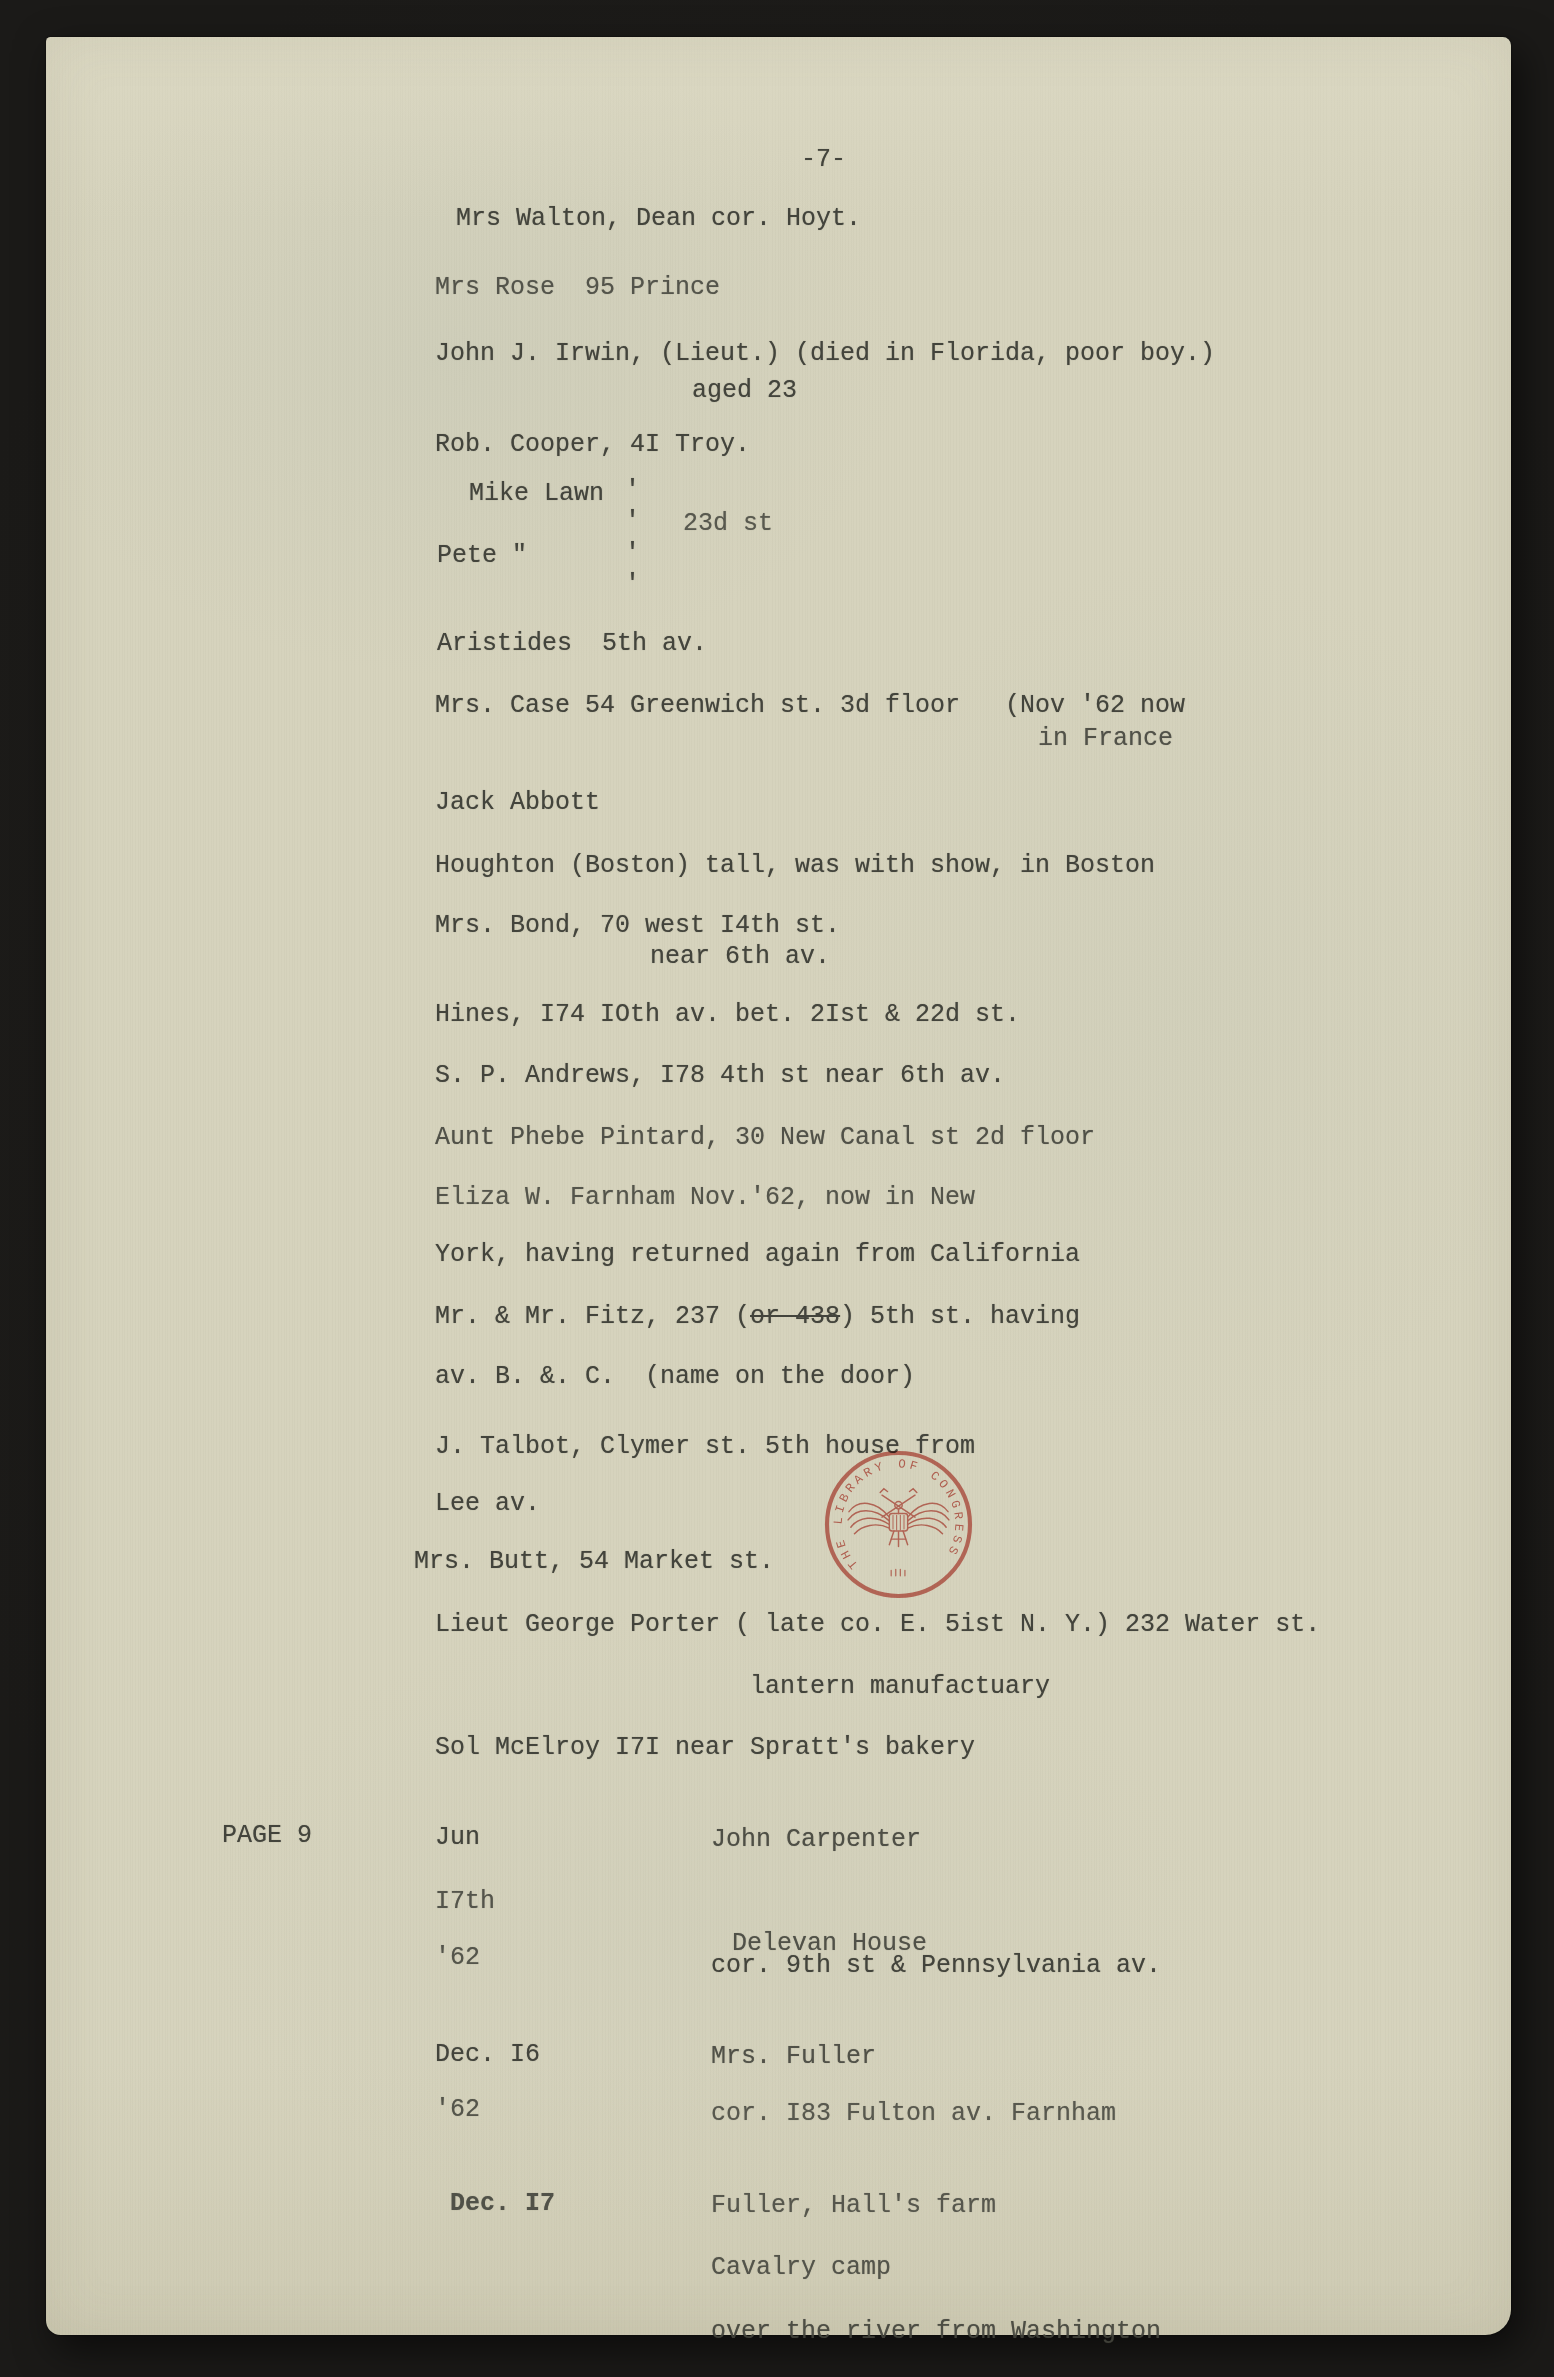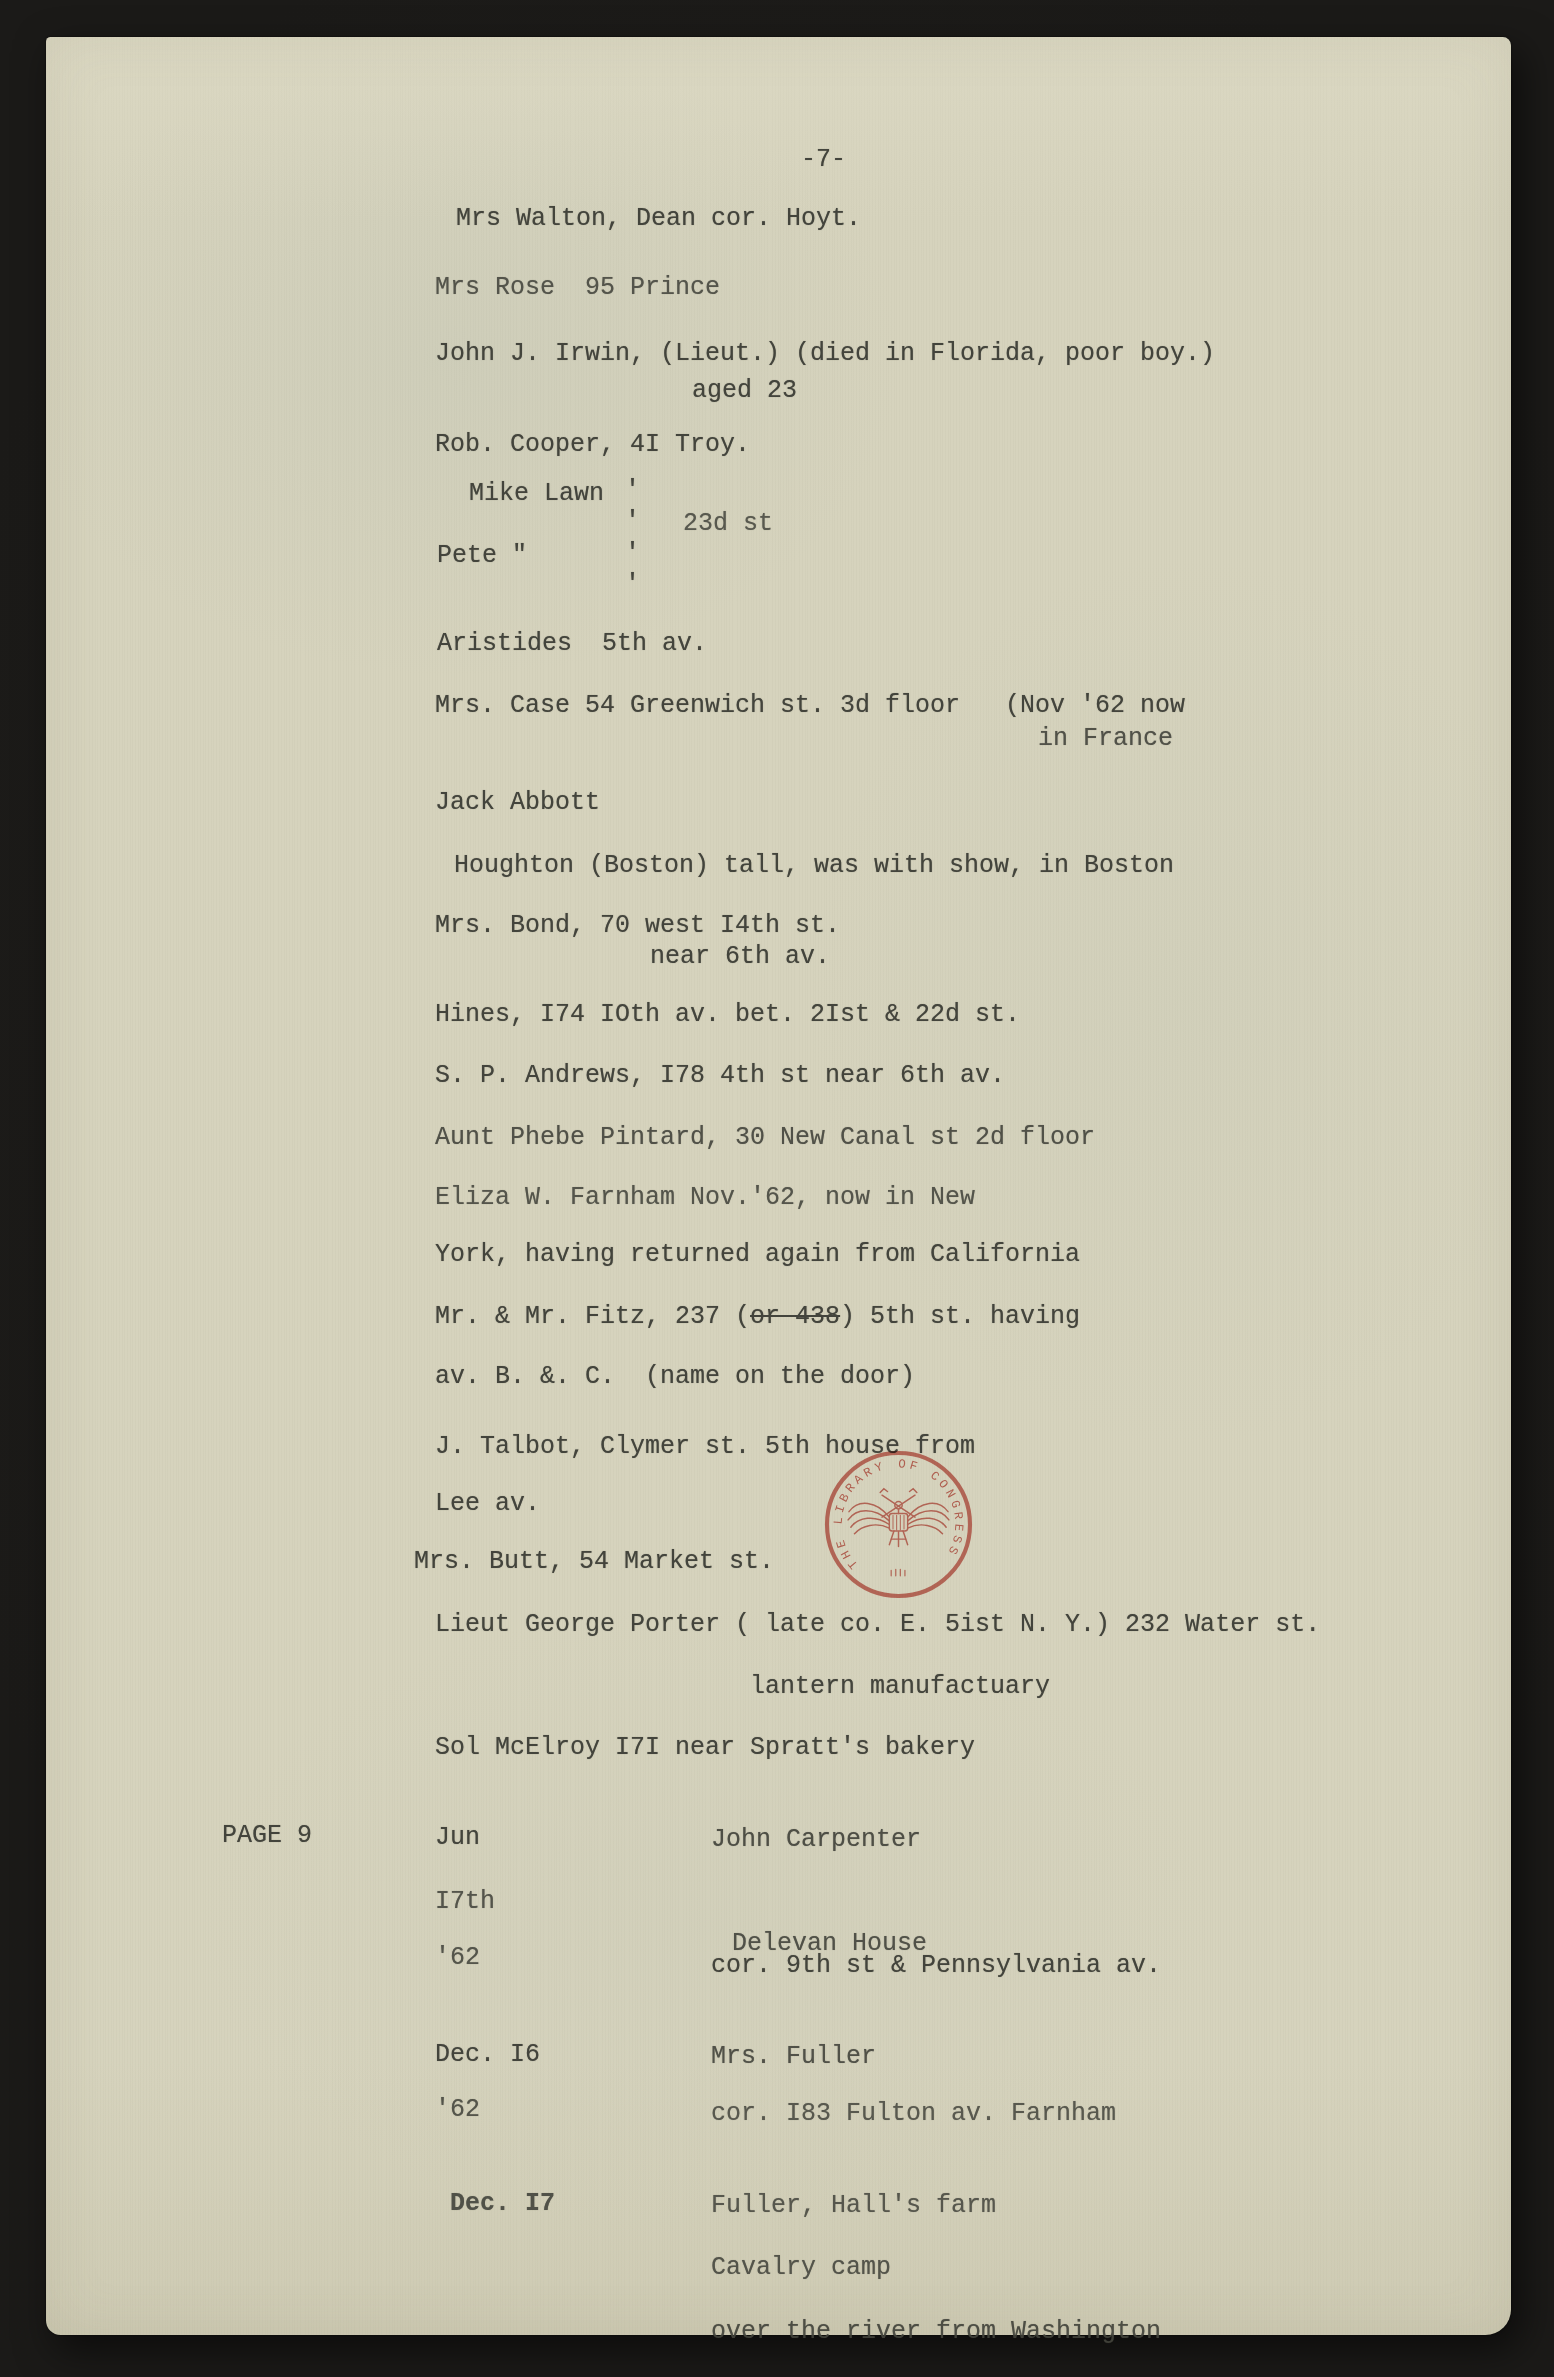--- a/index.html
+++ b/index.html
@@ -60,21 +60,21 @@
         <div class="line" style="left: 579px; top: 440px;"><span>'</span></div>
         <div class="line" style="left: 579px; top: 471px;"><span>'</span></div>
         <div class="line" style="left: 637px; top: 473px; opacity: 0.85;"><span>23d st</span></div>
         <div class="line" style="left: 391px; top: 505px;"><span>Pete "</span></div>
         <div class="line" style="left: 579px; top: 503px;"><span>'</span></div>
         <div class="line" style="left: 579px; top: 534px;"><span>'</span></div>
         <div class="line" style="left: 391px; top: 593px;"><span>Aristides  5th av.</span></div>
         <div class="line" style="left: 389px; top: 655px;"><span>Mrs. Case 54 Greenwich st. 3d floor   (Nov '62 now</span></div>
         <div class="line" style="left: 992px; top: 688px; opacity: 0.9;"><span>in France</span></div>
         <div class="line" style="left: 389px; top: 752px;"><span>Jack Abbott</span></div>
-        <div class="line" style="left: 408px; top: 815px;"><span>Houghton (Boston) tall, was with show, in Boston</span></div>
+        <div class="line" style="left: 389px; top: 815px;"><span>Houghton (Boston) tall, was with show, in Boston</span></div>
         <div class="line" style="left: 389px; top: 875px;"><span>Mrs. Bond, 70 west I4th st.</span></div>
         <div class="line" style="left: 604px; top: 906px;"><span>near 6th av.</span></div>
         <div class="line" style="left: 389px; top: 964px;"><span>Hines, I74 IOth av. bet. 2Ist &amp; 22d st.</span></div>
         <div class="line" style="left: 389px; top: 1025px;"><span>S. P. Andrews, I78 4th st near 6th av.</span></div>
         <div class="line" style="left: 389px; top: 1087px; opacity: 0.9;"><span>Aunt Phebe Pintard, 30 New Canal st 2d floor</span></div>
         <div class="line" style="left: 389px; top: 1147px; opacity: 0.88;"><span>Eliza W. Farnham Nov.'62, now in New</span></div>
         <div class="line" style="left: 389px; top: 1204px;"><span>York, having returned again from California</span></div>
         <div class="line" style="left: 389px; top: 1266px;"><span>Mr. &amp; Mr. Fitz, 237 (</span><span class="strike">or 438</span><span>) 5th st. having</span></div>
         <div class="line" style="left: 389px; top: 1326px;"><span>av. B. &amp;. C.  (name on the door)</span></div>
         <div class="line" style="left: 389px; top: 1396px;"><span>J. Talbot, Clymer st. 5th house from</span></div>

